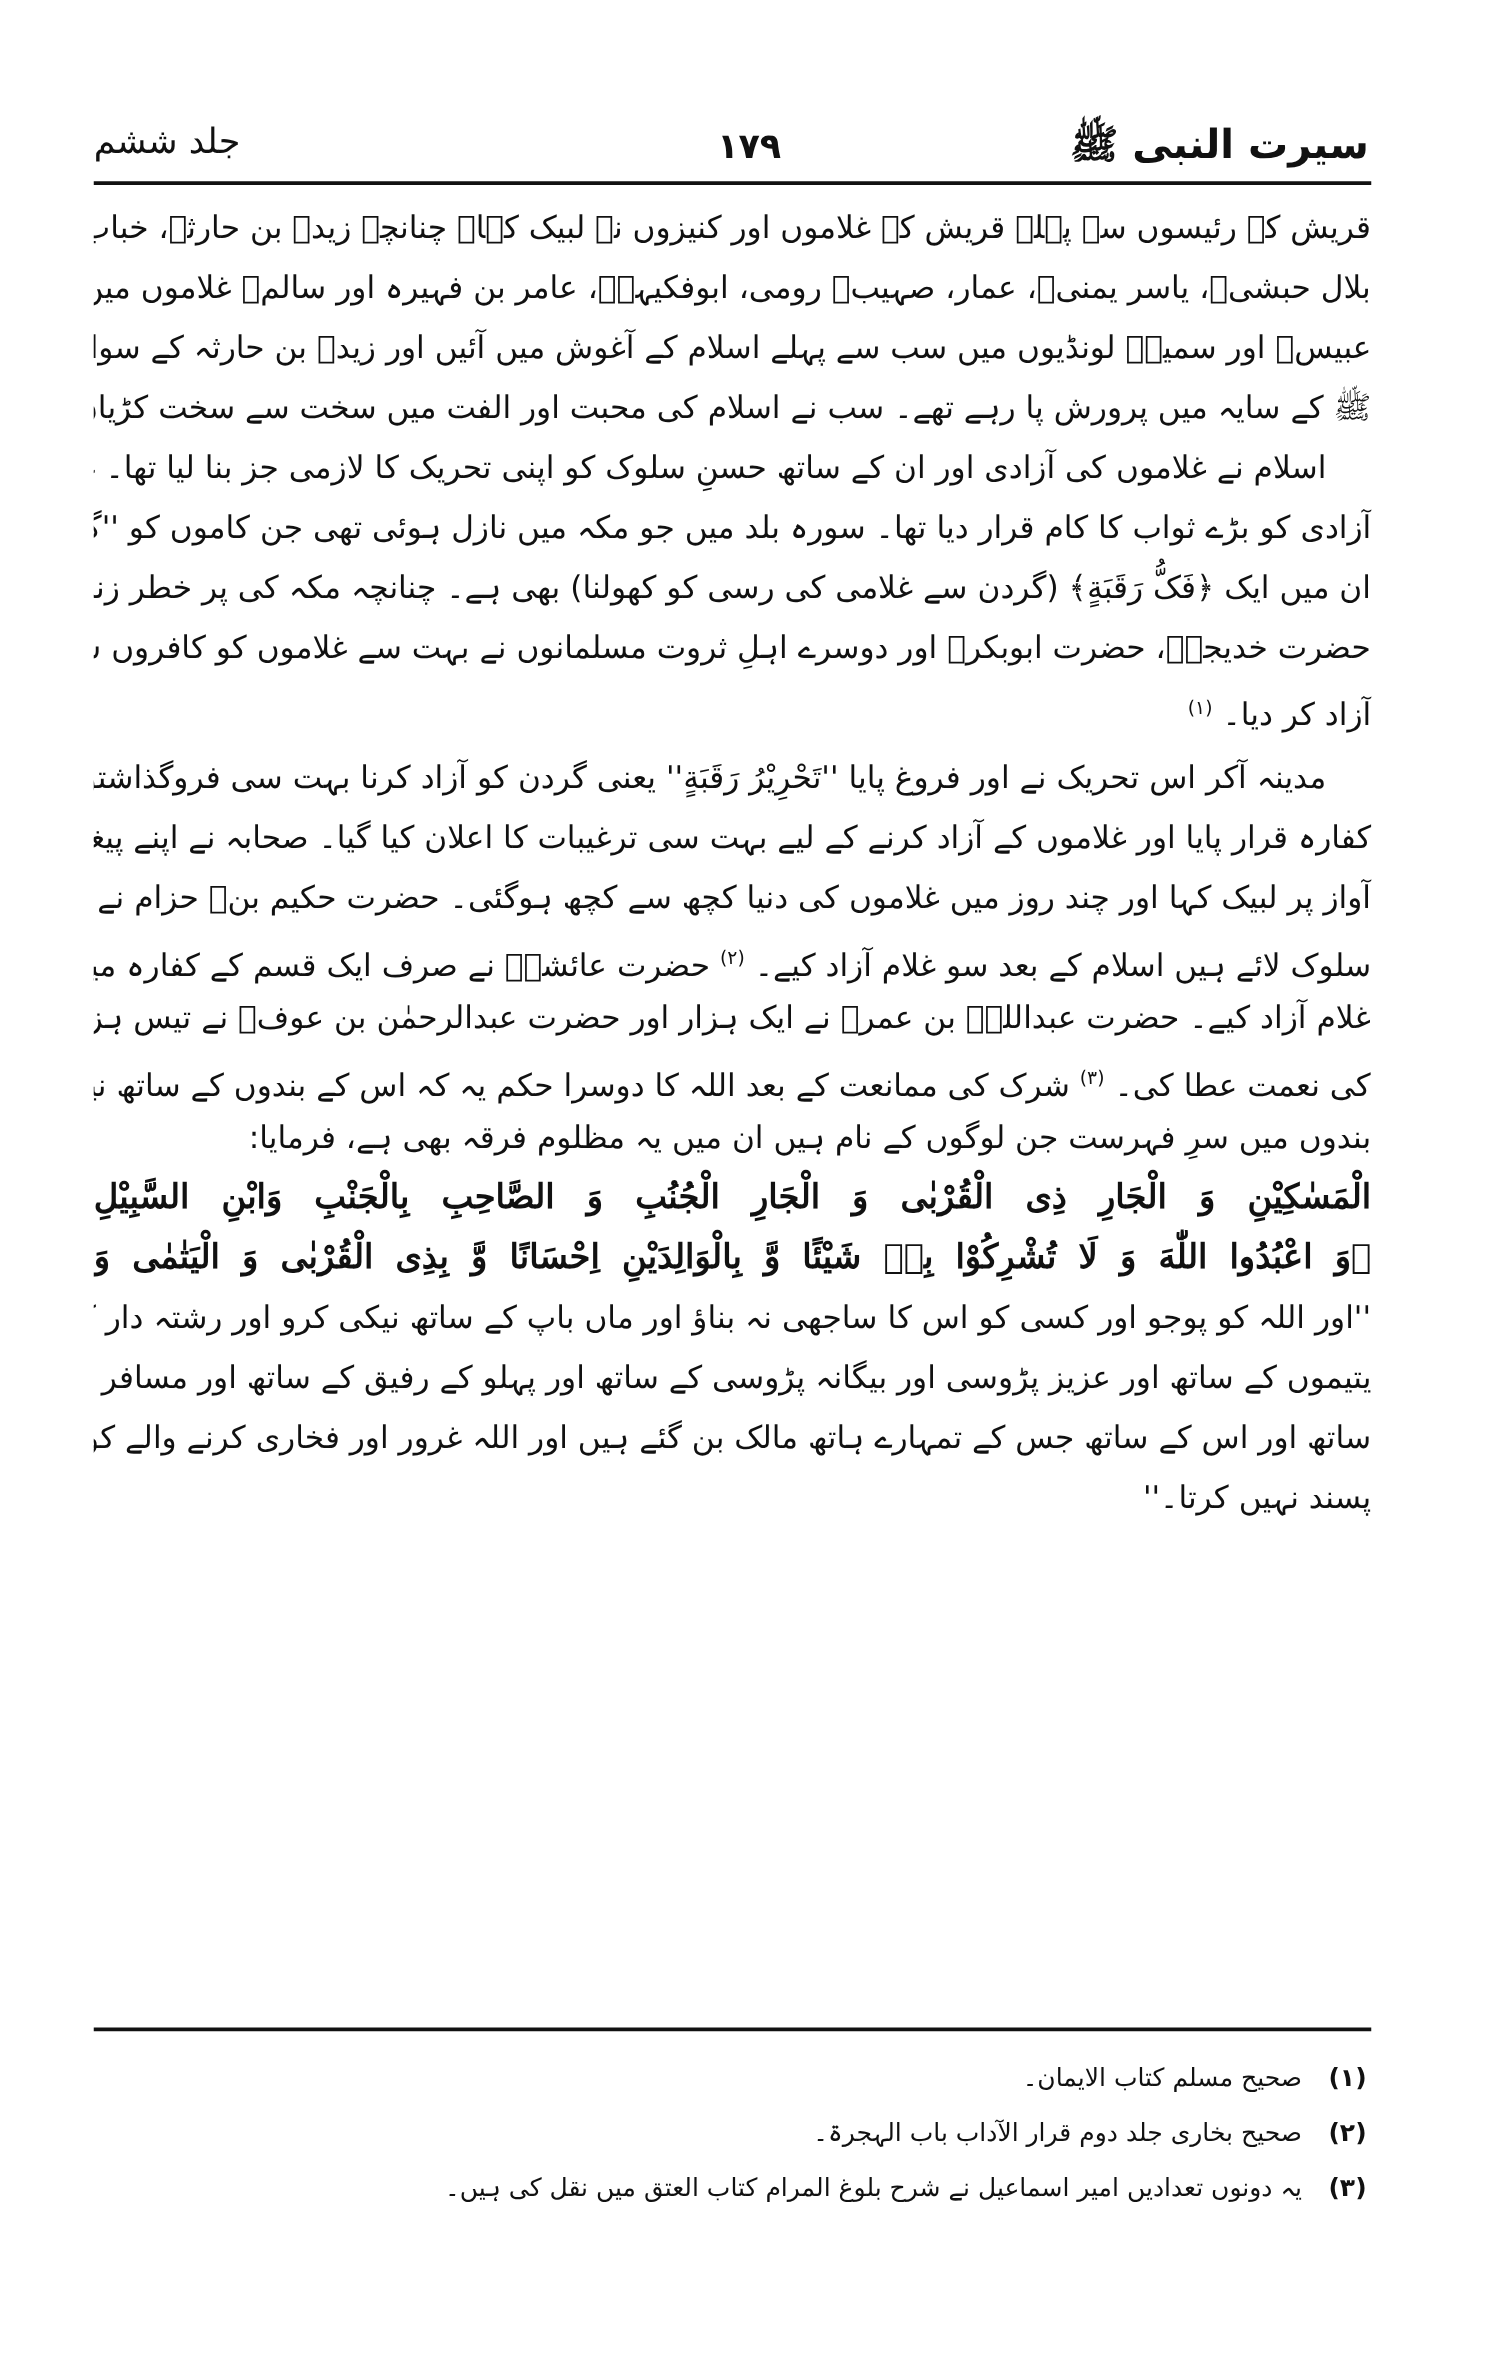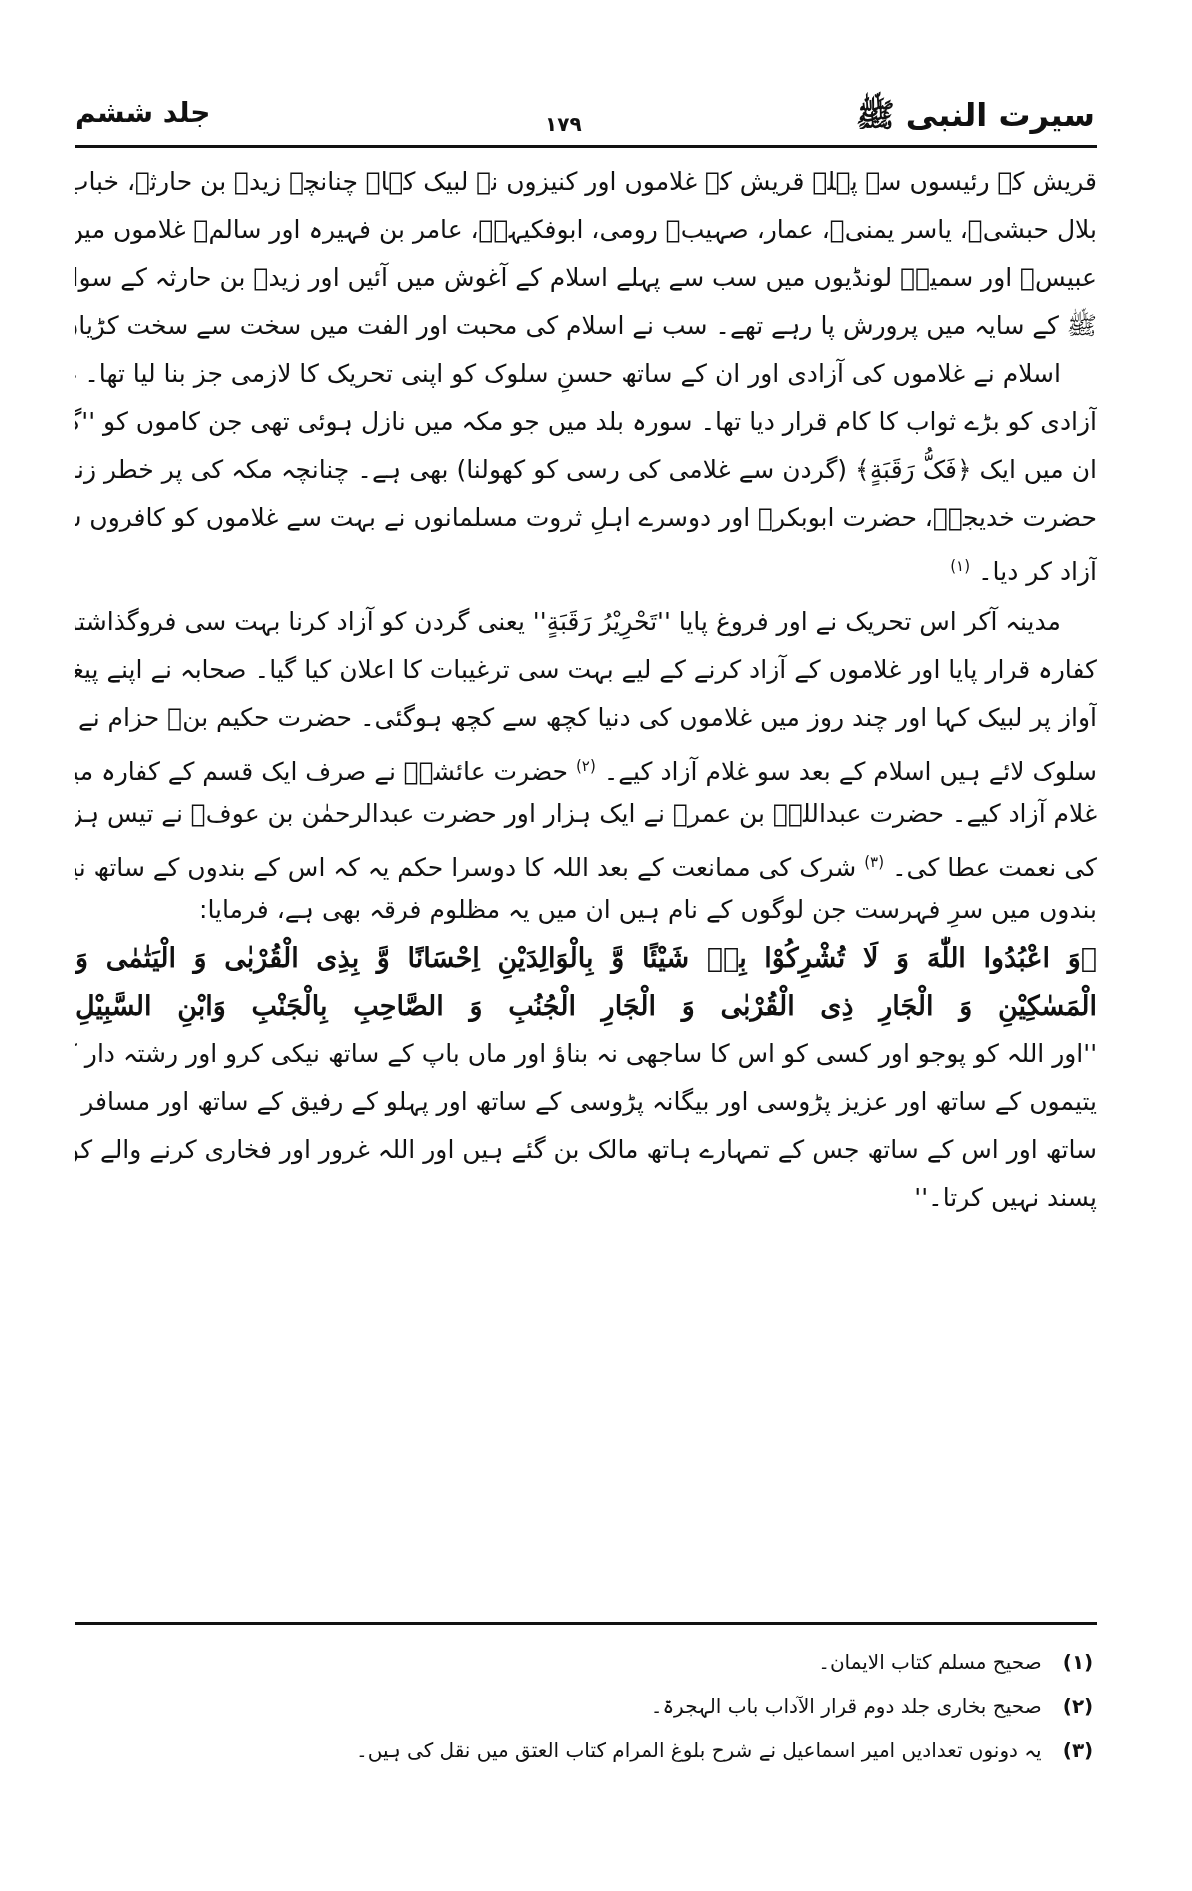--- a/index.html
+++ b/index.html
@@ -1,22 +1,22 @@
 <!DOCTYPE html>
 <html><head>
 <meta charset="utf-8">
 <style>
   html, body { margin: 0; padding: 0; background: #ffffff; }
   body { width: 1192px; height: 1891px; position: relative; overflow: hidden;
          font-family: "DejaVu Sans", sans-serif; color: #111; }
   .page { position: absolute; left: 0; top: 0; width: 1192px; height: 1891px; }
   .header { position: absolute; left: 75px; top: 96px; width: 1020px; height: 46px; }
   .header .title { position: absolute; right: 0; top: 0; font-size: 32px; direction: rtl; font-weight: bold; }
-  .header .pagenum { position: absolute; left: 470px; top: 16px; width: 80px; text-align: left; font-size: 20px; font-weight: bold; }
-  .header .volume { position: absolute; left: 0; top: 0; font-size: 28px; direction: rtl; font-weight: bold; }
+  .header .pagenum { position: absolute; left: 470px; top: 4px; width: 80px; text-align: right; font-size: 28px; font-weight: bold; }
+  .header .volume { position: absolute; left: 0; top: 0; font-size: 28px; direction: rtl; font-weight: normal; }
   .rule { position: absolute; left: 75px; width: 1022px; height: 3px; background: #111; }
   .rule.top { top: 145px; }
   .rule.bottom { top: 1622px; }
   .body { position: absolute; left: 75px; top: 158px; width: 1022px; direction: rtl; }
   .line { height: 48px; line-height: 48px; font-size: 25px; white-space: nowrap; overflow: hidden;
           text-align: justify; text-align-last: justify; }
   .line.last { text-align-last: right; }
   .line.indent { padding-right: 36px; }
   .line.gap { margin-top: 8px; }
   .verse { font-size: 27px; font-weight: bold; font-family: "DejaVu Serif", serif; }
@@ -62,22 +62,22 @@
       <span>حضرت عائشہؓ نے صرف ایک قسم کے کفارہ میں چالیس</span>
     </div>
     <div class="line">غلام آزاد کیے۔ حضرت عبداللہؓ بن عمرؓ نے ایک ہزار اور حضرت عبدالرحمٰن بن عوفؓ نے تیس ہزار غلاموں کو آزادی</div>
     <div class="line">
       <span>کی نعمت عطا کی۔</span>
       <sup class="ref">(۳)</sup>
       <span>شرک کی ممانعت کے بعد اللہ کا دوسرا حکم یہ کہ اس کے بندوں کے ساتھ نیکی کی جائے، ان</span>
     </div>
     <div class="line last">بندوں میں سرِ فہرست جن لوگوں کے نام ہیں ان میں یہ مظلوم فرقہ بھی ہے، فرمایا:</div>
 
+    <div class="line verse">الْمَسٰکِیْنِ وَ الْجَارِ ذِی الْقُرْبٰی وَ الْجَارِ الْجُنُبِ وَ الصَّاحِبِ بِالْجَنْبِ وَابْنِ السَّبِیْلِ</div>
     <div class="line verse">﴿وَ اعْبُدُوا اللّٰهَ وَ لَا تُشْرِکُوْا بِهٖ شَیْئًا وَّ بِالْوَالِدَیْنِ اِحْسَانًا وَّ بِذِی الْقُرْبٰی وَ الْیَتٰمٰی وَ</div>
-    <div class="line verse">الْمَسٰکِیْنِ وَ الْجَارِ ذِی الْقُرْبٰی وَ الْجَارِ الْجُنُبِ وَ الصَّاحِبِ بِالْجَنْبِ وَابْنِ السَّبِیْلِ</div>
 
     <div class="line">''اور اللہ کو پوجو اور کسی کو اس کا ساجھی نہ بناؤ اور ماں باپ کے ساتھ نیکی کرو اور رشتہ دار کے ساتھ اور</div>
     <div class="line">یتیموں کے ساتھ اور عزیز پڑوسی اور بیگانہ پڑوسی کے ساتھ اور پہلو کے رفیق کے ساتھ اور مسافر کے</div>
     <div class="line">ساتھ اور اس کے ساتھ جس کے تمہارے ہاتھ مالک بن گئے ہیں اور اللہ غرور اور فخاری کرنے والے کو</div>
     <div class="line last">پسند نہیں کرتا۔''</div>
   </div>
 
   <div class="rule bottom"></div>
 
   <div class="footnotes">

